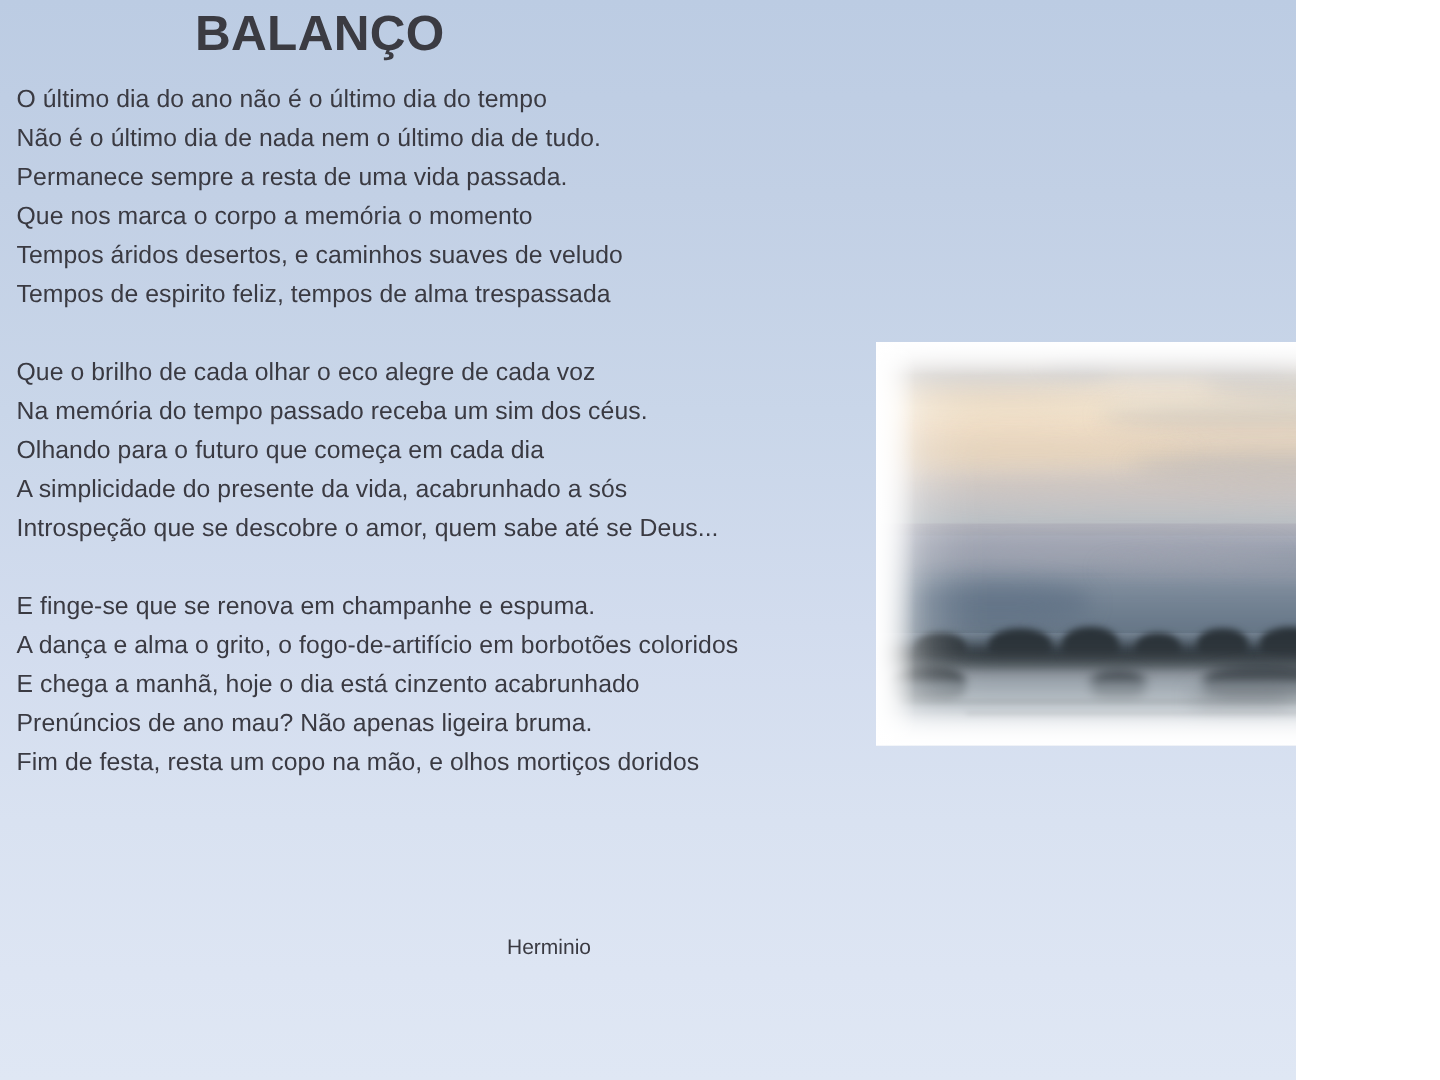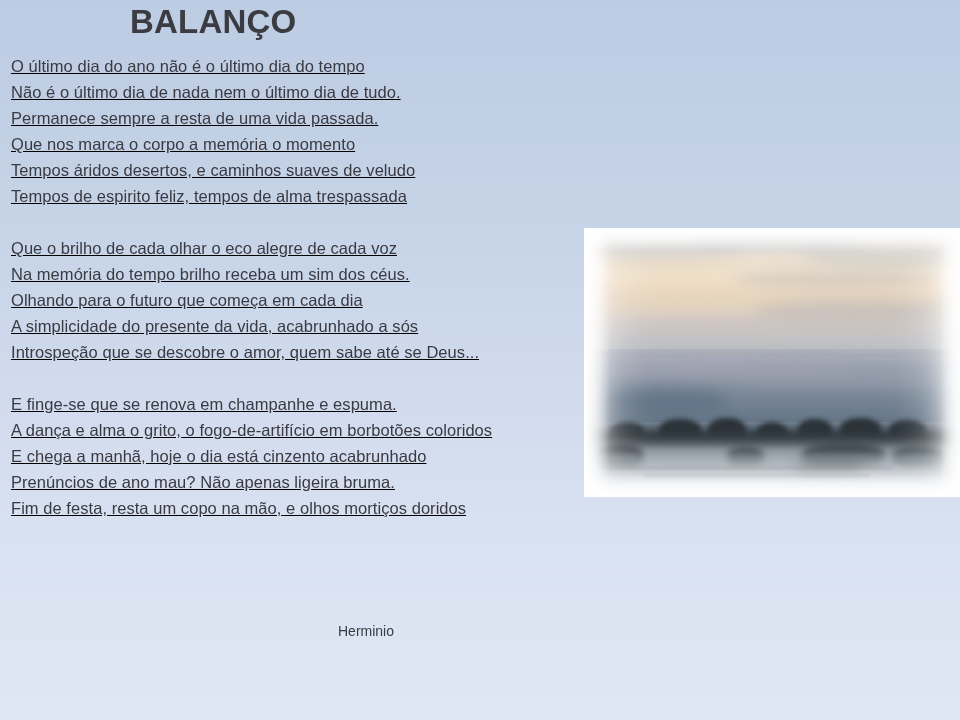--- a/index.html
+++ b/index.html
@@ -8,21 +8,21 @@
   }
   body {
     width: 960px;
     height: 720px;
     overflow: hidden;
     font-family: "Liberation Sans", sans-serif;
   }
 
   #slide {
     position: relative;
-    width: 960px;
+    width: 864px;
     height: 720px;
     background: linear-gradient(to bottom,
         #bccce3 0%,
         #c2d0e5 18%,
         #c9d6e9 38%,
         #d2dcee 58%,
         #d9e2f1 76%,
         #dde5f3 90%,
         #dfe7f4 100%);
     overflow: hidden;
@@ -42,21 +42,20 @@
 
   
   #poem {
     position: absolute;
     left: 11px;
     top: 53px;
     width: 600px;
   }
   .stanza {
     margin: 0 0 26px 0;
-    text-decoration: underline;
   }
   .line {
     font-size: 16.5px;
     line-height: 26px;
     color: #3a3a42;
     white-space: nowrap;
     letter-spacing: 0.05px;
   }
 
   
@@ -210,21 +209,21 @@
       <div class="line">O último dia do ano não é o último dia do tempo</div>
       <div class="line">Não é o último dia de nada nem o último dia de tudo.</div>
       <div class="line">Permanece sempre a resta de uma vida passada.</div>
       <div class="line">Que nos marca o corpo a memória o momento</div>
       <div class="line">Tempos áridos desertos,  e caminhos suaves de veludo</div>
       <div class="line">Tempos de espirito feliz, tempos de alma trespassada</div>
     </div>
 
     <div class="stanza">
       <div class="line">Que o brilho de cada olhar o eco alegre de cada voz</div>
-      <div class="line">Na memória do tempo brilho receba um sim dos céus.</div>
+      <div class="line">Na memória do tempo passado receba um sim dos céus.</div>
       <div class="line">Olhando para o futuro que começa em cada dia</div>
       <div class="line">A simplicidade do presente da vida, acabrunhado a sós</div>
       <div class="line">Introspeção que se descobre o amor, quem sabe até se Deus...</div>
     </div>
 
     <div class="stanza">
       <div class="line">E finge-se  que se renova em champanhe e espuma.</div>
       <div class="line">A dança e alma o grito, o fogo-de-artifício em borbotões coloridos</div>
       <div class="line">E chega a manhã,  hoje o dia está cinzento acabrunhado</div>
       <div class="line">Prenúncios de ano mau? Não apenas ligeira bruma.</div>

